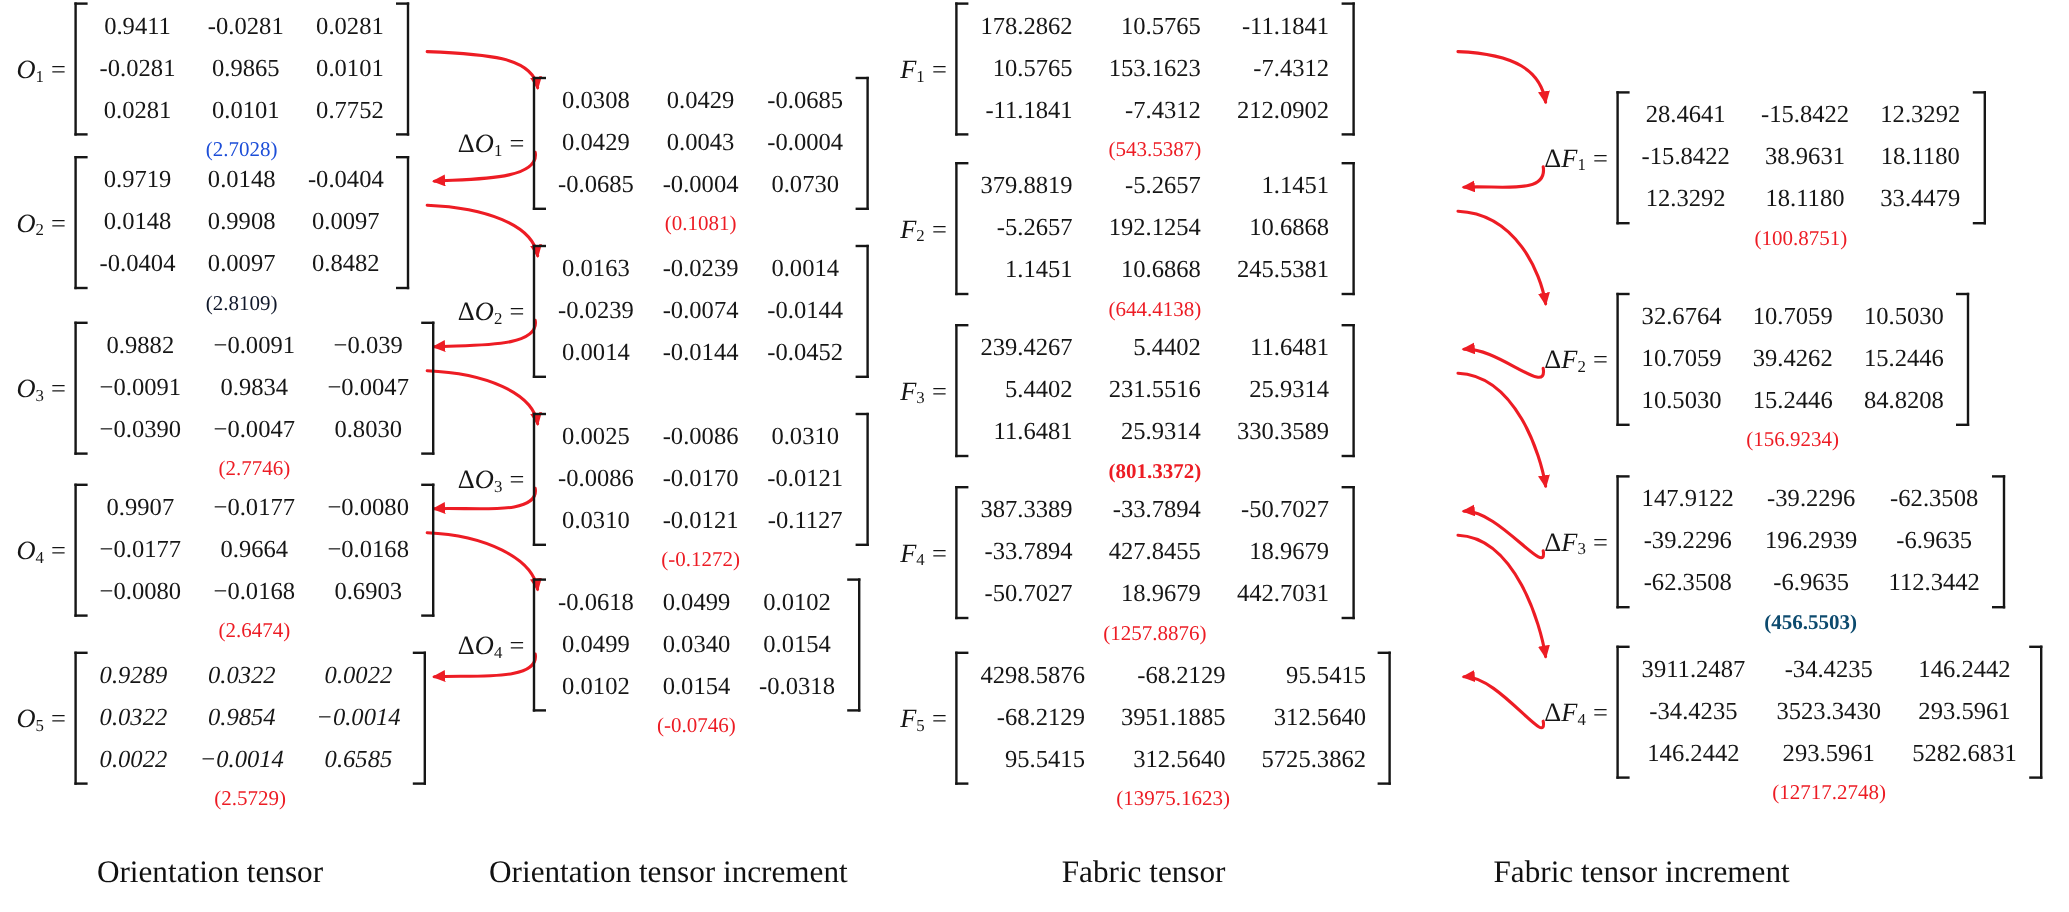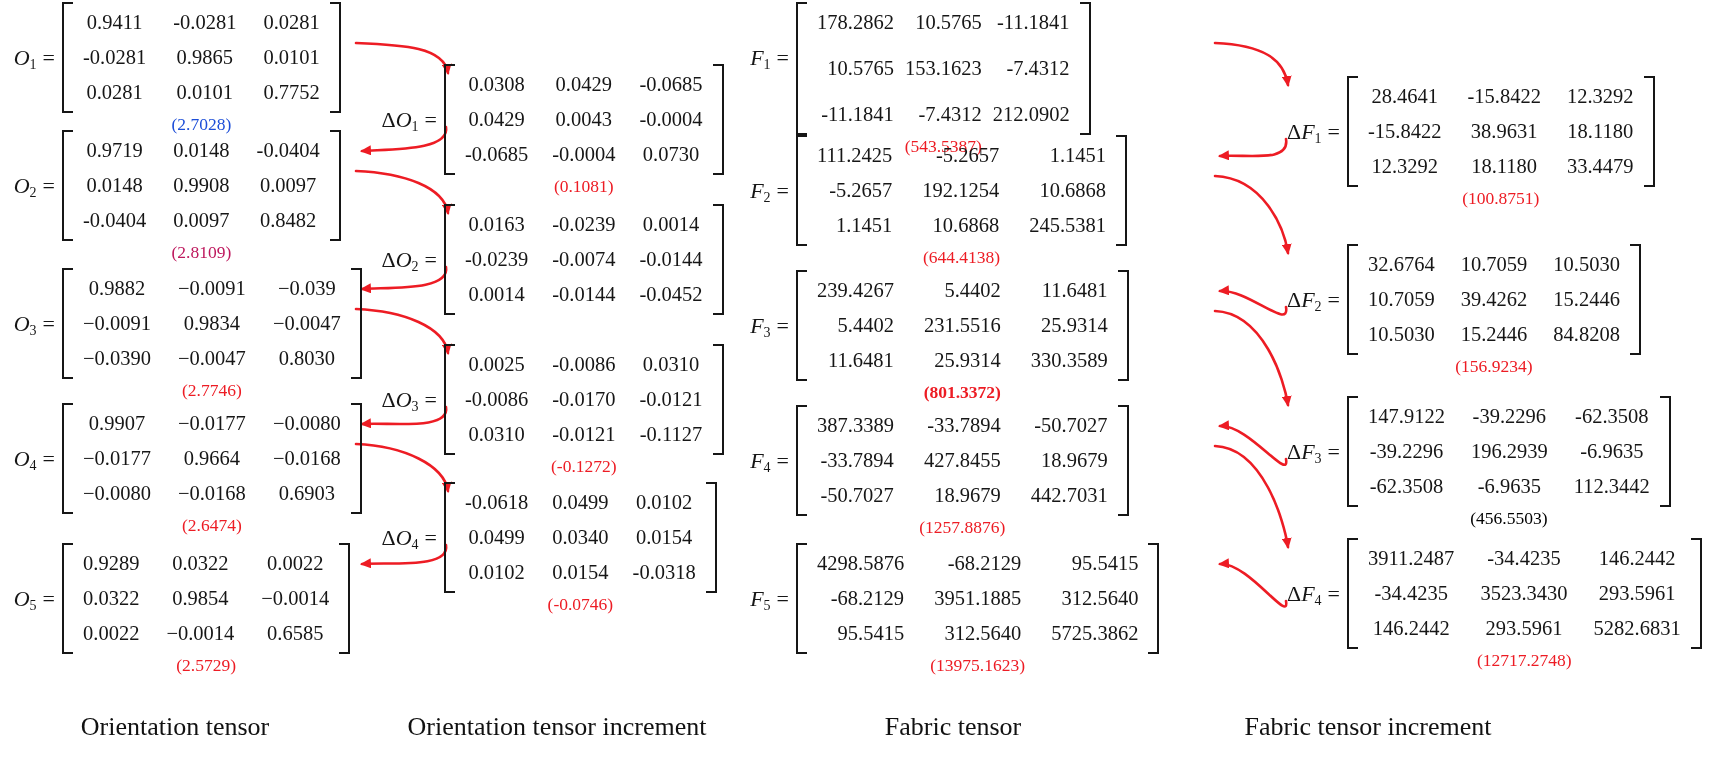--- a/index.html
+++ b/index.html
@@ -103,21 +103,21 @@
             <span class="cell" style="text-align: center;">-0.0404</span>
             <span class="cell" style="text-align: center;">0.0148</span>
             <span class="cell" style="text-align: center;">0.9908</span>
             <span class="cell" style="text-align: center;">0.0097</span>
             <span class="cell" style="text-align: center;">-0.0404</span>
             <span class="cell" style="text-align: center;">0.0097</span>
             <span class="cell" style="text-align: center;">0.8482</span>
           </span>
         <span class="brk r"></span>
       </span>
-      <div class="trace" style="color: #be185d;">(2.8109)</div>
+      <div class="trace" style="color: #0f172a;">(2.8109)</div>
     </span>
   </div>
     <div class="mblock" style="left: 8px; top: 268px;">
     <span class="mlabel" style="min-width: 54px;">
         <span class="mpre"></span>
         <span class="mletter">O</span>
         <span class="msub">3</span>
         <span class="meq">=</span>
       </span>
     <span class="mbody">
@@ -168,21 +168,21 @@
     <div class="mblock" style="left: 8px; top: 543px;">
     <span class="mlabel" style="min-width: 54px;">
         <span class="mpre"></span>
         <span class="mletter">O</span>
         <span class="msub">5</span>
         <span class="meq">=</span>
       </span>
     <span class="mbody">
       <span class="mtxwrap">
         <span class="brk l"></span>
-        <span class="grid" style="column-gap: 27px;">
+        <span class="grid" style="column-gap: 27px; font-style: italic;">
             <span class="cell" style="text-align: center;">0.9289</span>
             <span class="cell" style="text-align: center;">0.0322</span>
             <span class="cell" style="text-align: center;">0.0022</span>
             <span class="cell" style="text-align: center;">0.0322</span>
             <span class="cell" style="text-align: center;">0.9854</span>
             <span class="cell" style="text-align: center;">−0.0014</span>
             <span class="cell" style="text-align: center;">0.0022</span>
             <span class="cell" style="text-align: center;">−0.0014</span>
             <span class="cell" style="text-align: center;">0.6585</span>
           </span>
@@ -297,21 +297,21 @@
     <div class="mblock" style="left: 748px; top: 2px;">
     <span class="mlabel" style="min-width: 48px;">
         <span class="mpre"></span>
         <span class="mletter">F</span>
         <span class="msub">1</span>
         <span class="meq">=</span>
       </span>
     <span class="mbody">
       <span class="mtxwrap">
         <span class="brk l"></span>
-        <span class="grid" style="column-gap: 30px; gap: 11px;">
+        <span class="grid" style="column-gap: 30px;">
             <span class="cell" style="text-align: right;">178.2862</span>
             <span class="cell" style="text-align: right;">10.5765</span>
             <span class="cell" style="text-align: right;">-11.1841</span>
             <span class="cell" style="text-align: right;">10.5765</span>
             <span class="cell" style="text-align: right;">153.1623</span>
             <span class="cell" style="text-align: right;">-7.4312</span>
             <span class="cell" style="text-align: right;">-11.1841</span>
             <span class="cell" style="text-align: right;">-7.4312</span>
             <span class="cell" style="text-align: right;">212.0902</span>
           </span>
@@ -324,21 +324,21 @@
     <span class="mlabel" style="min-width: 48px;">
         <span class="mpre"></span>
         <span class="mletter">F</span>
         <span class="msub">2</span>
         <span class="meq">=</span>
       </span>
     <span class="mbody">
       <span class="mtxwrap">
         <span class="brk l"></span>
         <span class="grid" style="column-gap: 30px;">
-            <span class="cell" style="text-align: right;">111.2425</span>
+            <span class="cell" style="text-align: right;">379.8819</span>
             <span class="cell" style="text-align: right;">-5.2657</span>
             <span class="cell" style="text-align: right;">1.1451</span>
             <span class="cell" style="text-align: right;">-5.2657</span>
             <span class="cell" style="text-align: right;">192.1254</span>
             <span class="cell" style="text-align: right;">10.6868</span>
             <span class="cell" style="text-align: right;">1.1451</span>
             <span class="cell" style="text-align: right;">10.6868</span>
             <span class="cell" style="text-align: right;">245.5381</span>
           </span>
         <span class="brk r"></span>
@@ -492,21 +492,21 @@
             <span class="cell" style="text-align: center;">-62.3508</span>
             <span class="cell" style="text-align: center;">-39.2296</span>
             <span class="cell" style="text-align: center;">196.2939</span>
             <span class="cell" style="text-align: center;">-6.9635</span>
             <span class="cell" style="text-align: center;">-62.3508</span>
             <span class="cell" style="text-align: center;">-6.9635</span>
             <span class="cell" style="text-align: center;">112.3442</span>
           </span>
         <span class="brk r"></span>
       </span>
-      <div class="trace" style="color: #000000;">(456.5503)</div>
+      <div class="trace" style="color: #0c4a6e; font-weight: bold;">(456.5503)</div>
     </span>
   </div>
     <div class="mblock" style="left: 1283px; top: 538px;">
     <span class="mlabel" style="min-width: 64px;">
         <span class="mpre">Δ</span>
         <span class="mletter">F</span>
         <span class="msub">4</span>
         <span class="meq">=</span>
       </span>
     <span class="mbody">

